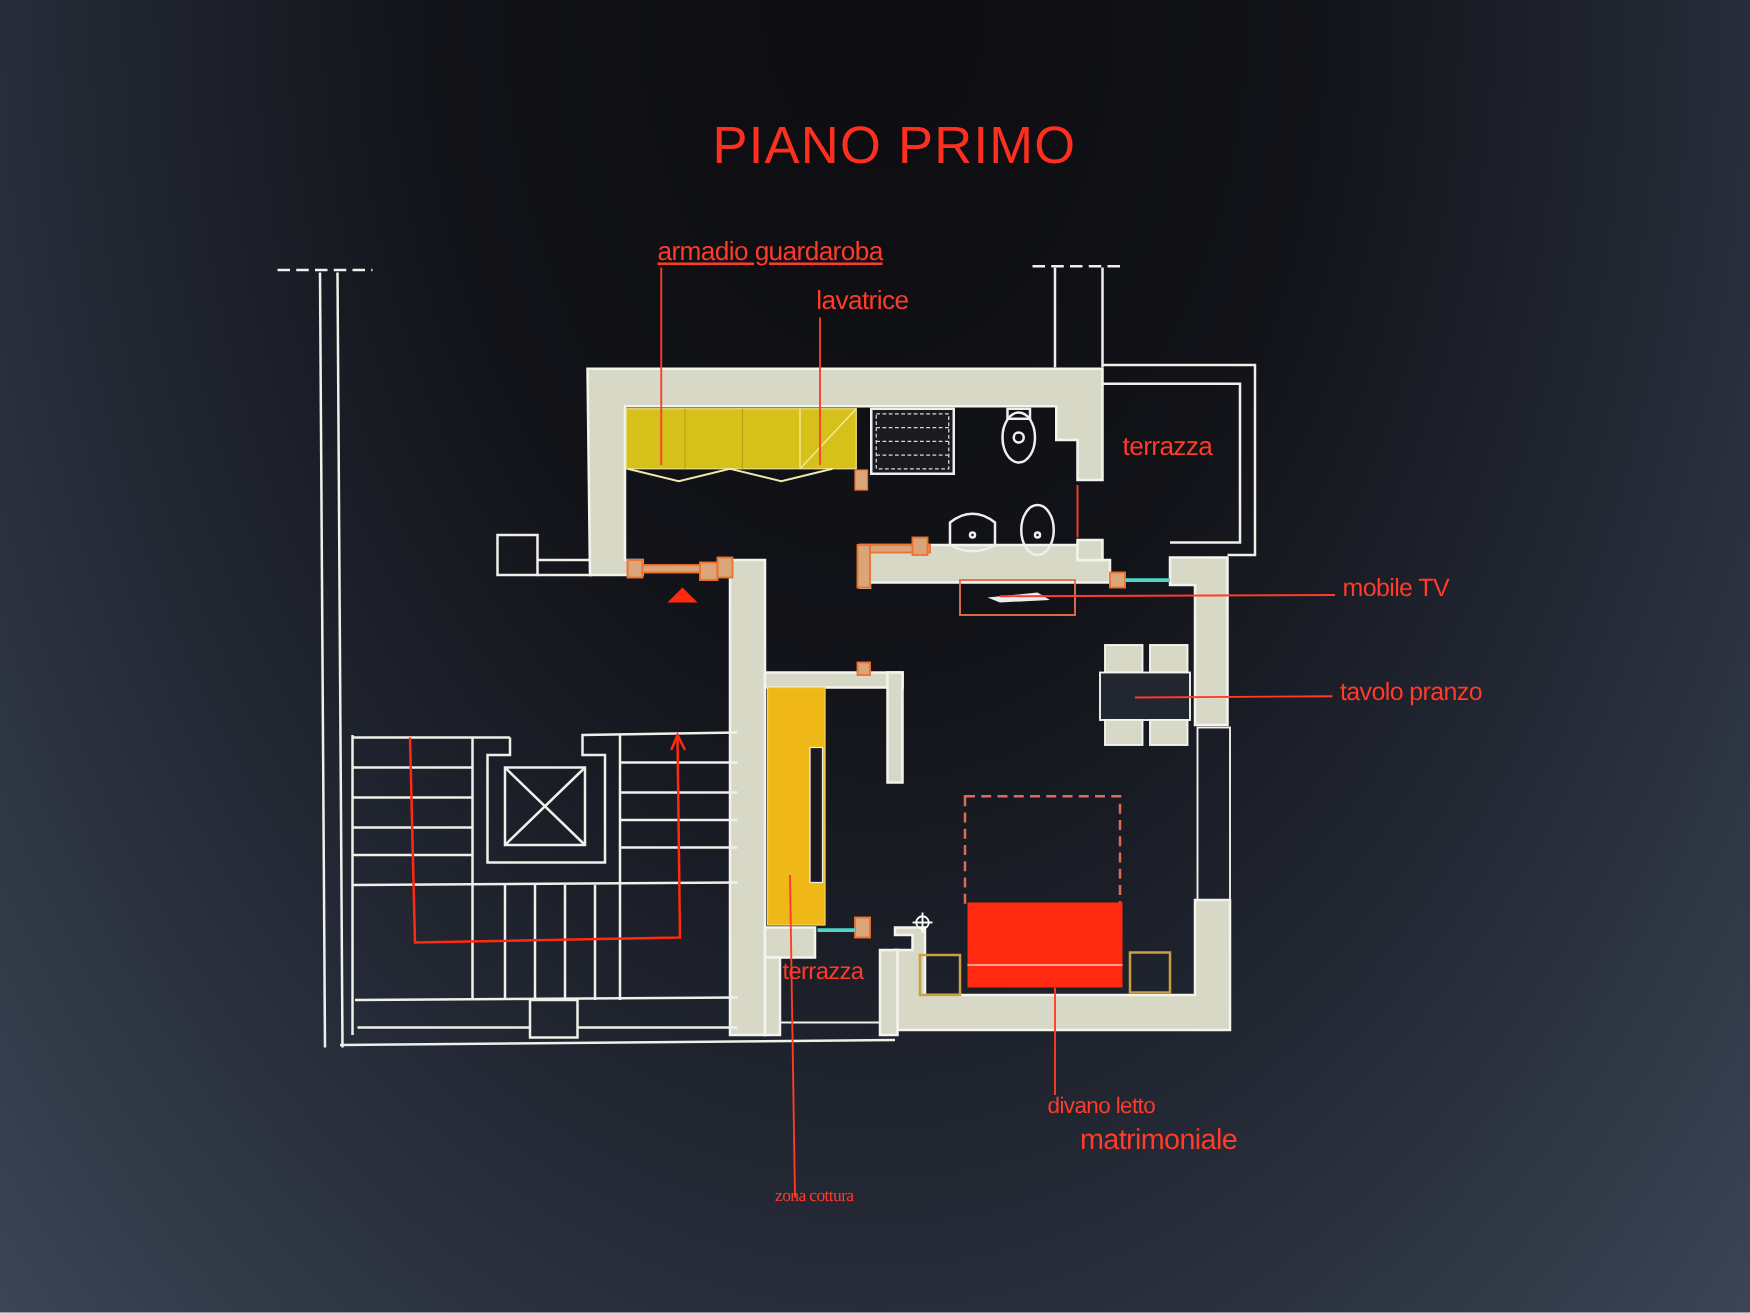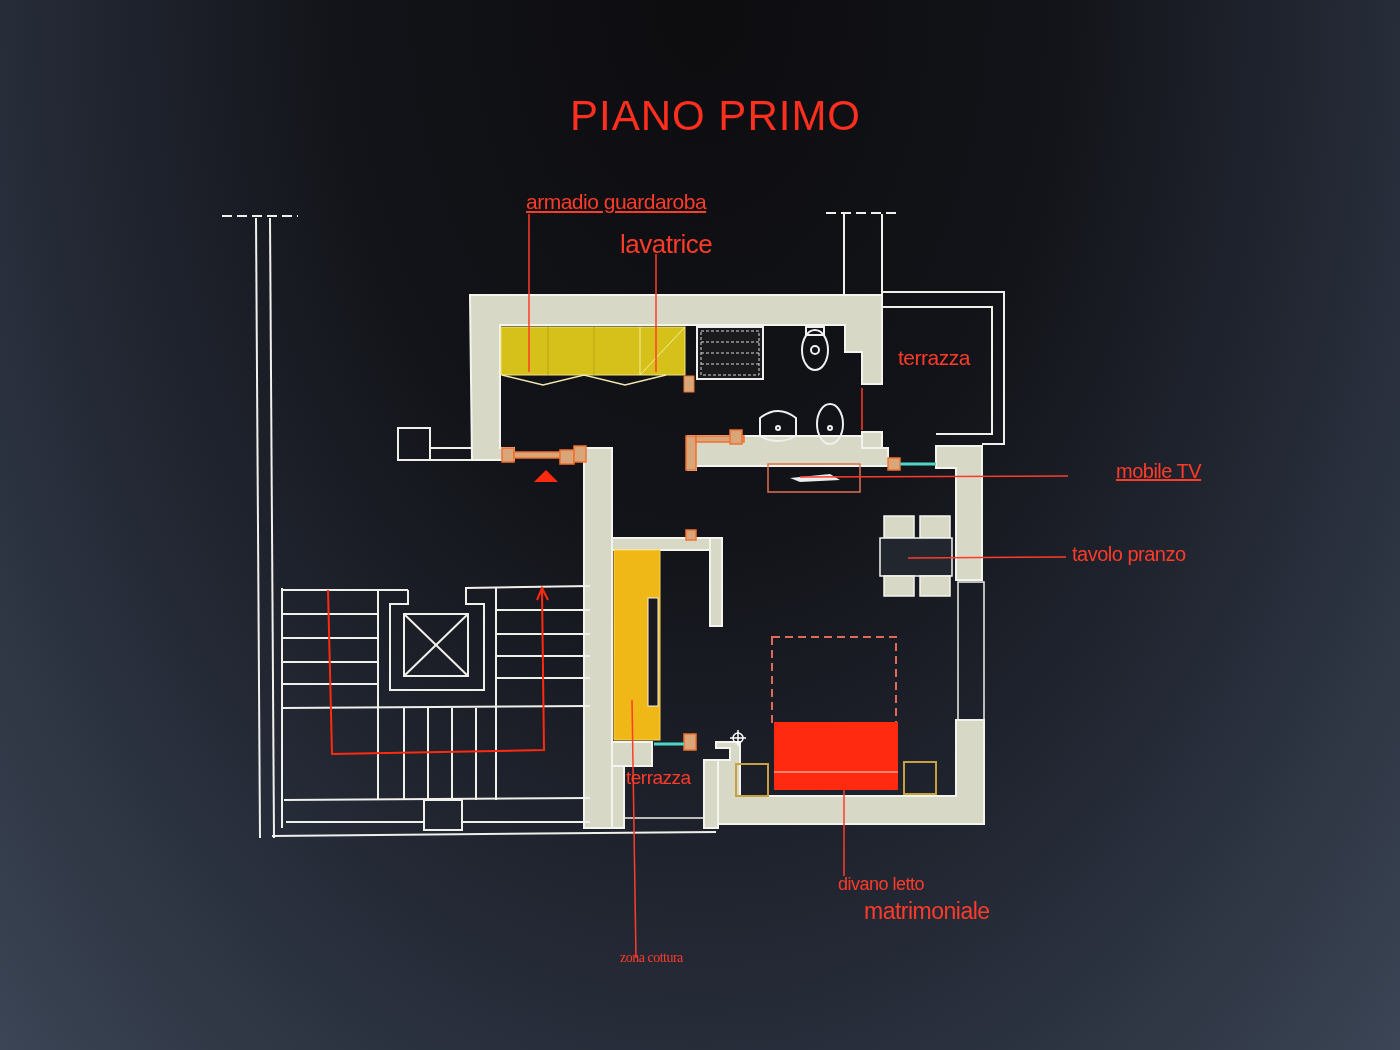--- a/index.html
+++ b/index.html
@@ -180,22 +180,22 @@
     <line x1="908" y1="558" x2="1066" y2="557"></line>
     <line x1="632" y1="700" x2="636" y2="958"></line>
     <line x1="844" y1="790" x2="844" y2="876"></line>
     <line x1="862" y1="388" x2="862" y2="430"></line>
   </g>
 </svg>
 
 <div class="title">PIANO  PRIMO</div>
 
 <div class="label" style="left:526px;top:190px;font-size:21px;text-decoration:underline;">armadio guardaroba</div>
-<div class="label" style="left:620px;top:229px;font-size:26px;">lavatrice</div>
+<div class="label" style="left:653px;top:229px;font-size:21px;">lavatrice</div>
 <div class="label" style="left:898px;top:346px;font-size:21px;">terrazza</div>
-<div class="label" style="left:1116px;top:460px;font-size:20px;text-decoration:underline;">mobile TV</div>
+<div class="label" style="left:1074px;top:460px;font-size:20px;">mobile TV</div>
 <div class="label" style="left:1072px;top:543px;font-size:20px;text-align:right;">tavolo pranzo</div>
 <div class="label" style="left:626px;top:767px;font-size:19px;">terrazza</div>
 <div class="label" style="left:838px;top:874px;font-size:18px;">divano letto</div>
 <div class="label" style="left:864px;top:898px;font-size:23px;">matrimoniale</div>
 <div class="label" style="left:620px;top:950px;font-size:14px;font-family:Liberation Serif, serif;">zona cottura</div>
 
 </div>
 
 </body></html>

